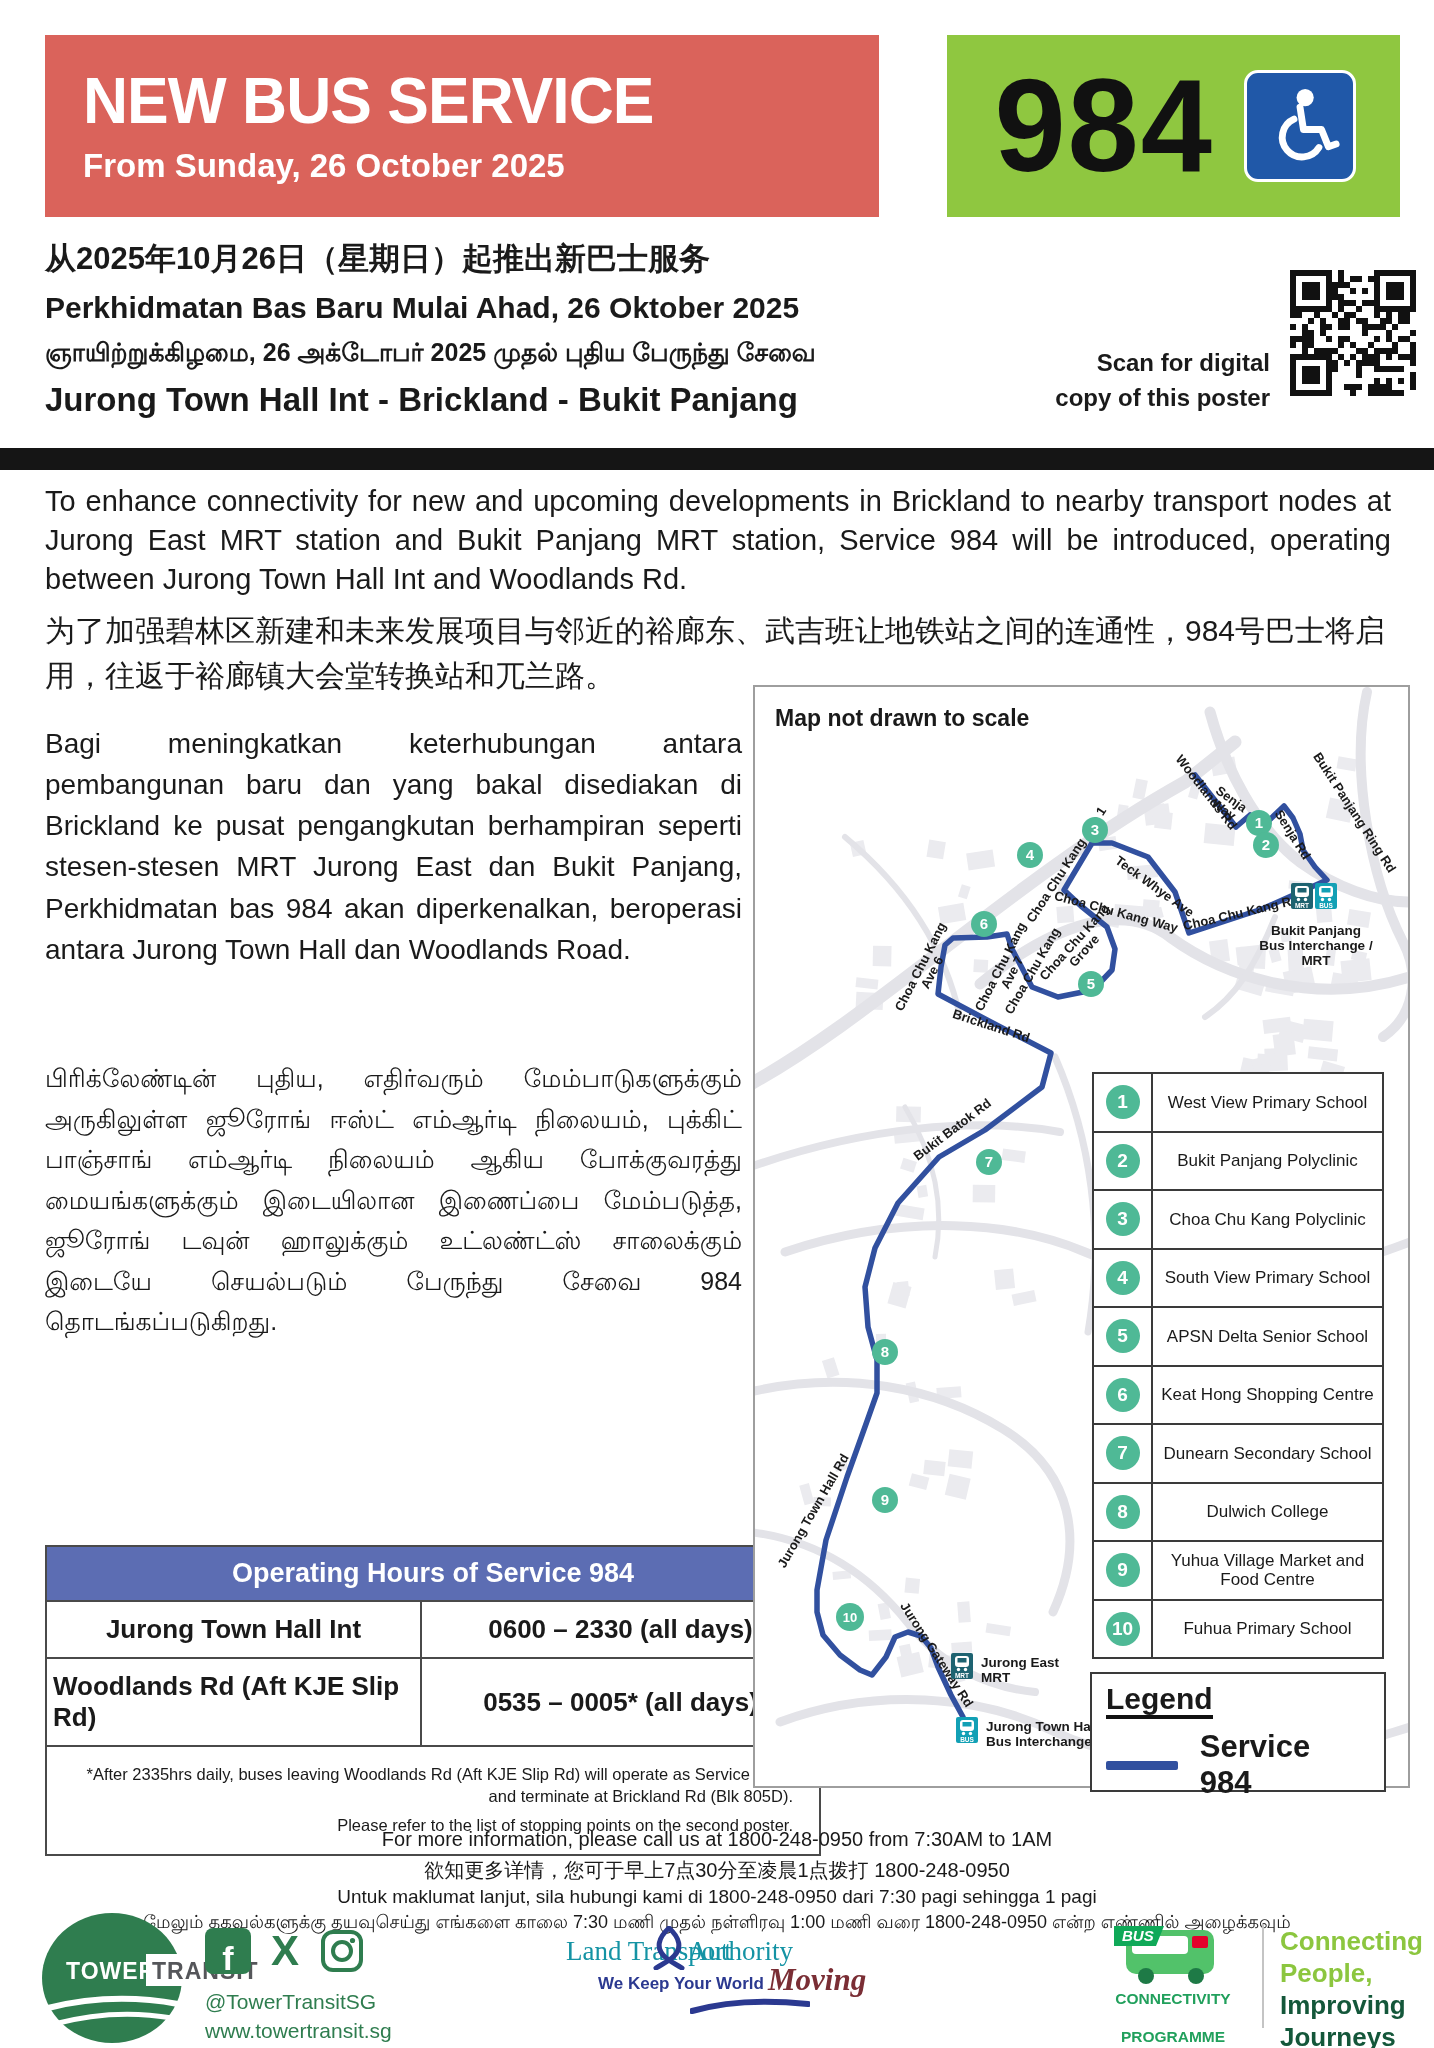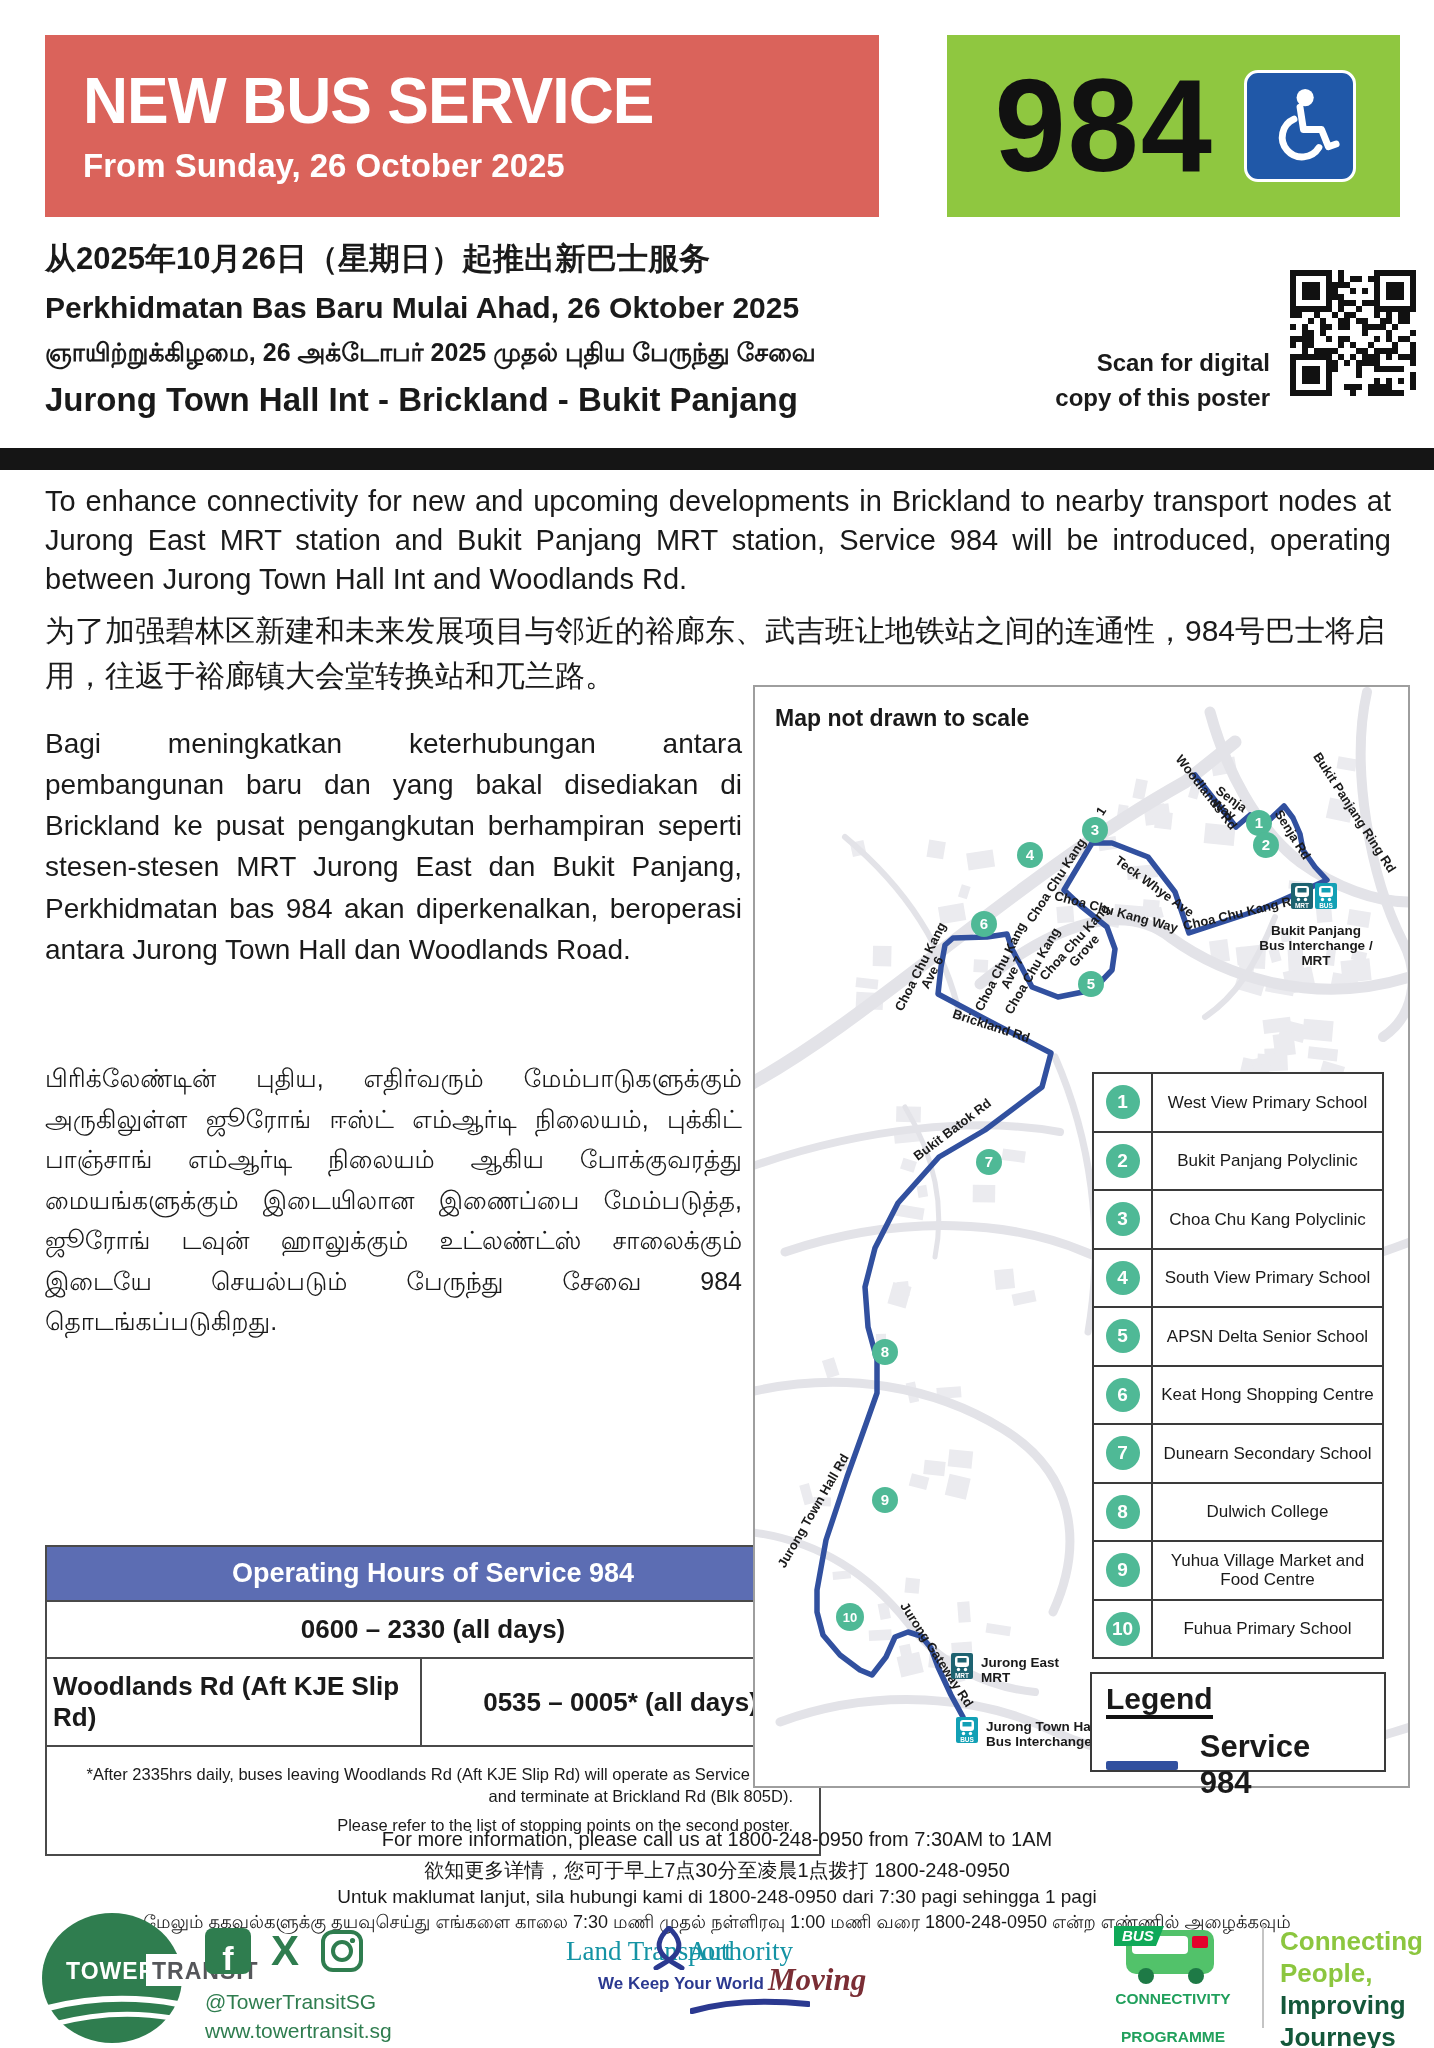--- a/index.html
+++ b/index.html
@@ -49,21 +49,21 @@
   .map-box{left:753px;top:685px;width:657px;height:1103px;border:2px solid #9e9e9e;background:#fff;box-sizing:border-box;}
   .map-disc{left:20px;top:18px;font-size:23px;font-weight:bold;}
   .stop-table{left:337px;top:385px;width:292px;border:2px solid #3a3a3a;background:#fff;box-sizing:border-box;}
   .stop-row{display:flex;border-bottom:2px solid #3a3a3a;height:56.5px;}
   .stop-row:last-child{border-bottom:none;}
   .stop-row .sn{width:57px;border-right:2px solid #3a3a3a;display:flex;align-items:center;justify-content:center;}
   .stop-row .nm{flex:1;display:flex;align-items:center;justify-content:center;text-align:center;
                 font-size:17px;line-height:1.12;padding:0 6px;}
   .badge{width:34px;height:34px;border-radius:50%;background:#4FB996;color:#fff;font-weight:bold;
          font-size:19px;display:flex;align-items:center;justify-content:center;}
-  .legend-box{left:335px;top:985px;width:296px;height:100px;border:2px solid #3a3a3a;background:#fff;
+  .legend-box{left:335px;top:985px;width:296px;height:120px;border:2px solid #3a3a3a;background:#fff;
               box-sizing:border-box;padding:8px 14px;}
   .legend-title{font-size:30px;font-weight:bold;border-bottom:4px solid #111;display:inline-block;line-height:1.1;}
   .legend-row{display:flex;align-items:center;gap:22px;margin-top:10px;}
   .legend-swatch{width:72px;height:9px;background:#31509F;border-radius:2px;}
   .legend-label{font-size:31px;font-weight:bold;}
 
   
   .ft-line{width:1434px;text-align:center;}
   .ft1{top:1828px;font-size:20px;}
   .ft2{top:1857px;font-size:20px;}
@@ -276,20 +276,21 @@
 
 <div class="abs p-en">To enhance connectivity for new and upcoming developments in Brickland to nearby transport nodes at Jurong East MRT station and Bukit Panjang MRT station, Service 984 will be introduced, operating between Jurong Town Hall Int and Woodlands Rd.</div>
 <div class="abs p-zh">为了加强碧林区新建和未来发展项目与邻近的裕廊东、武吉班让地铁站之间的连通性，984号巴士将启用，往返于裕廊镇大会堂转换站和兀兰路。</div>
 <div class="abs p-ms">Bagi meningkatkan keterhubungan antara pembangunan baru dan yang bakal disediakan di Brickland ke pusat pengangkutan berhampiran seperti stesen-stesen MRT Jurong East dan Bukit Panjang, Perkhidmatan bas 984 akan diperkenalkan, beroperasi antara Jurong Town Hall dan Woodlands Road.</div>
 <div class="abs p-ta">பிரிக்லேண்டின் புதிய, எதிர்வரும் மேம்பாடுகளுக்கும் அருகிலுள்ள ஜூரோங் ஈஸ்ட் எம்ஆர்டி நிலையம், புக்கிட் பாஞ்சாங் எம்ஆர்டி நிலையம் ஆகிய போக்குவரத்து மையங்களுக்கும் இடையிலான இணைப்பை மேம்படுத்த, ஜூரோங் டவுன் ஹாலுக்கும் உட்லண்ட்ஸ் சாலைக்கும் இடையே செயல்படும் பேருந்து சேவை 984 தொடங்கப்படுகிறது.</div>
 
 <div class="abs op-table">
   <div class="op-head">Operating Hours of Service 984</div>
   <div id="op-rows">
       <div class="op-row">
+        <div class="c1">Jurong Town Hall Int</div>
         <div class="c2">0600 – 2330 (all days)</div>
       </div>
       <div class="op-row">
         <div class="c1">Woodlands Rd (Aft KJE Slip Rd)</div>
         <div class="c2">0535 – 0005* (all days)</div>
       </div>
     </div>
   <div class="op-foot">
     <p>*After 2335hrs daily, buses leaving Woodlands Rd (Aft KJE Slip Rd) will operate as Service 984A and terminate at Brickland Rd (Blk 805D).</p>
     <p>Please refer to the list of stopping points on the second poster.</p>

